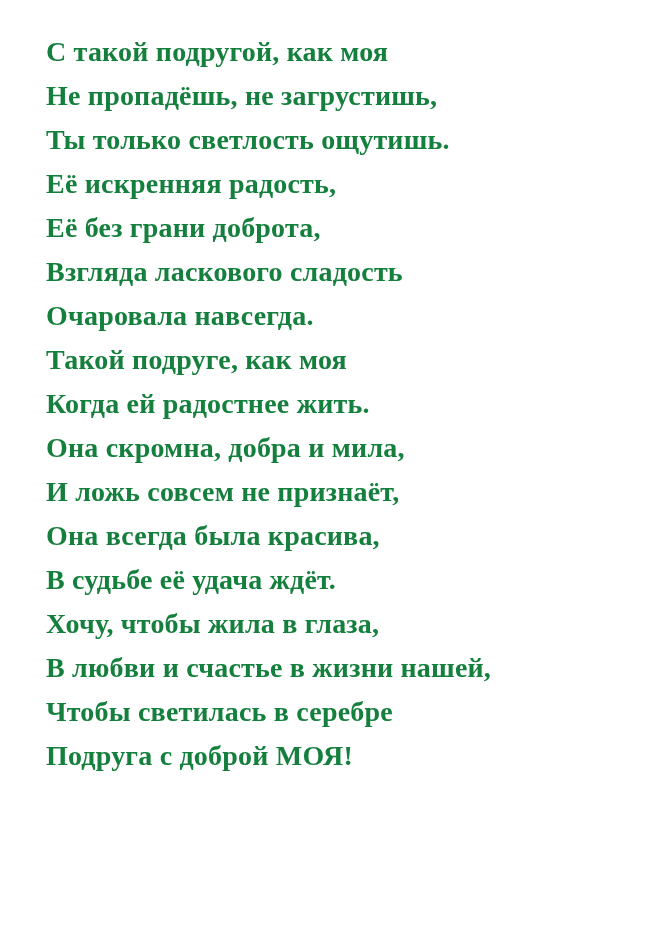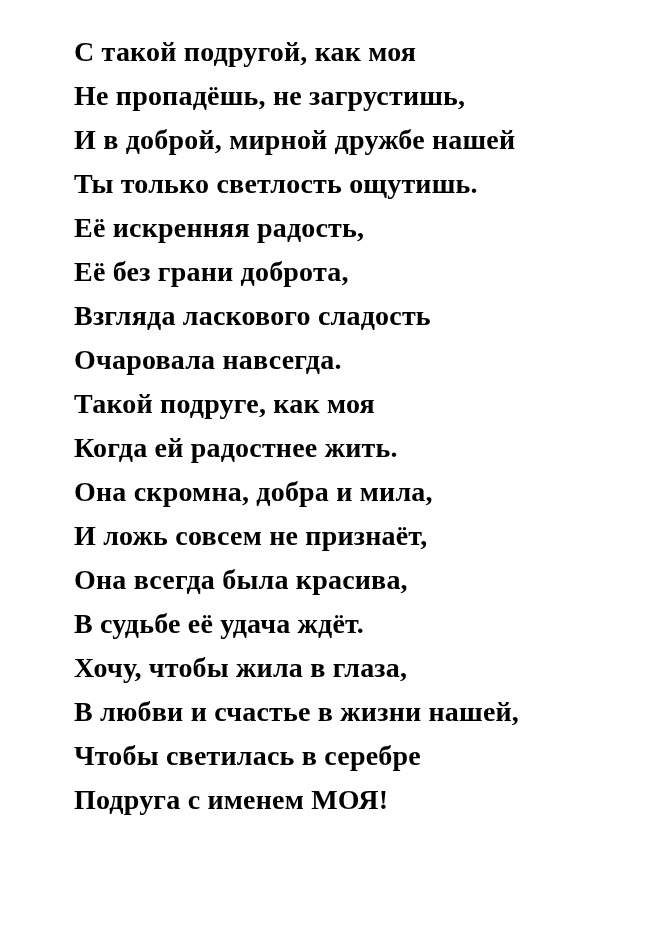--- a/index.html
+++ b/index.html
@@ -19,39 +19,37 @@
     width: 645px;
     padding: 30px 20px 20px 46px;
   }
   .poem-line {
     font-family: "Liberation Serif", "DejaVu Serif", serif;
     font-weight: 700;
     font-size: 28px;
     line-height: 44px;
     letter-spacing: 0.2px;
     white-space: nowrap;
-    color: #000000;
-    margin-left: 28px;
+    color: #15803d;
   }
 </style>
 </head>
 <body>
 
 <div class="poem">
   <div class="poem-line">С такой подругой, как моя</div>
   <div class="poem-line">Не пропадёшь, не загрустишь,</div>
-  <div class="poem-line">И в доброй, мирной дружбе нашей</div>
   <div class="poem-line">Ты только светлость ощутишь.</div>
   <div class="poem-line">Её искренняя радость,</div>
   <div class="poem-line">Её без грани доброта,</div>
   <div class="poem-line">Взгляда ласкового сладость</div>
   <div class="poem-line">Очаровала навсегда.</div>
   <div class="poem-line">Такой подруге, как моя</div>
   <div class="poem-line">Когда ей радостнее жить.</div>
   <div class="poem-line">Она скромна, добра и мила,</div>
   <div class="poem-line">И ложь совсем не признаёт,</div>
   <div class="poem-line">Она всегда была красива,</div>
   <div class="poem-line">В судьбе её удача ждёт.</div>
   <div class="poem-line">Хочу, чтобы жила в глаза,</div>
   <div class="poem-line">В любви и счастье в жизни нашей,</div>
   <div class="poem-line">Чтобы светилась в серебре</div>
-  <div class="poem-line">Подруга с именем МОЯ!</div>
+  <div class="poem-line">Подруга с доброй МОЯ!</div>
 </div>
 
 </body></html>

